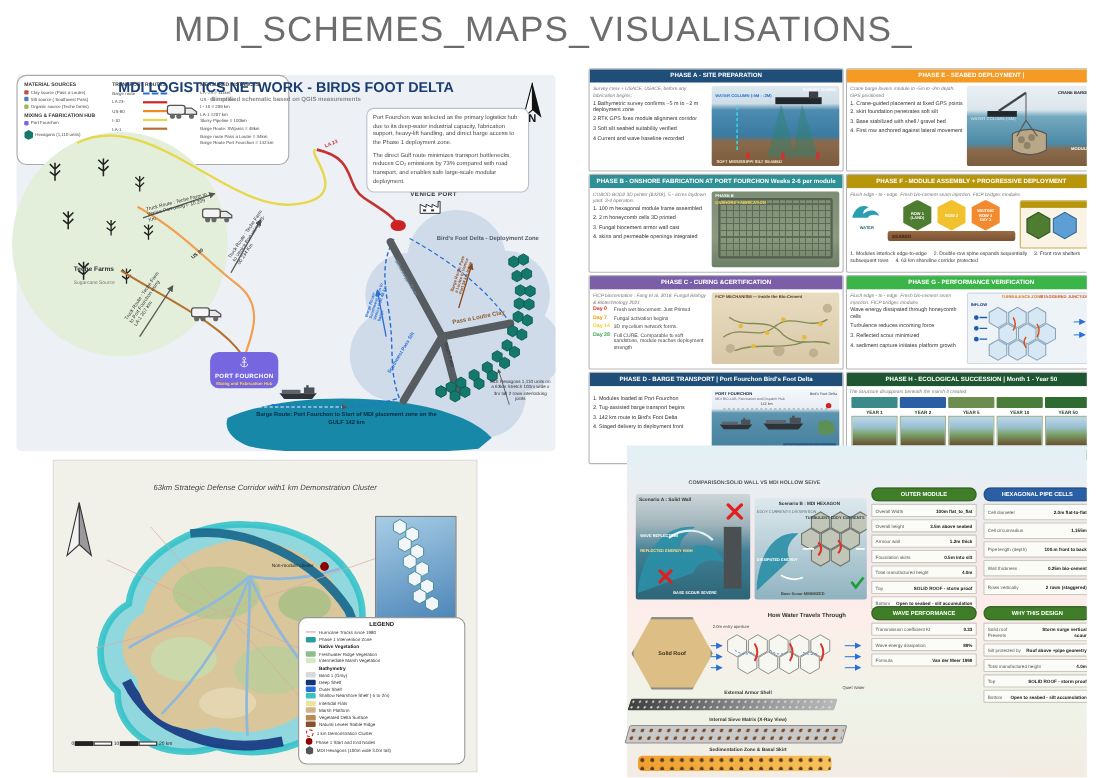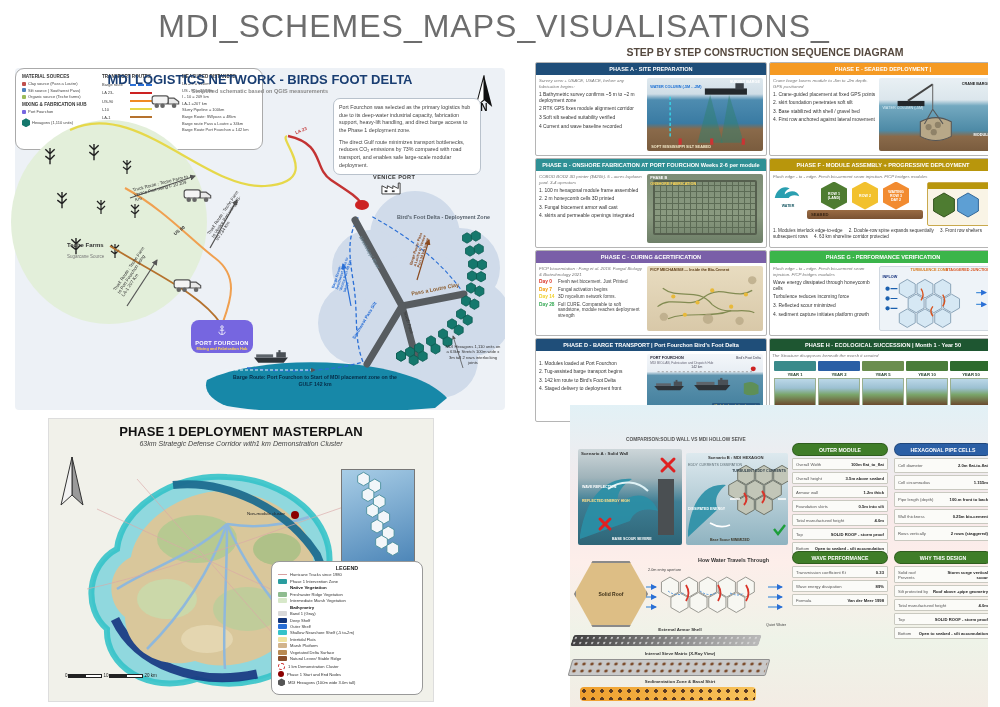--- a/index.html
+++ b/index.html
@@ -393,21 +393,20 @@
           <div class="li">Barge Route: SWpass = 48km</div>
 
           <div class="li">Barge route Pass a Loutre = 34km</div>
 
           <div class="li">Barge Route Port Fourchon = 142 km</div>
 
       </div>
     </div>
   </div>
 
-  <div id="p2-title" class="abs">STEP BY STEP CONSTRUCTION SEQUENCE DIAGRAM</div>
   <div id="p2" class="panel">
 
     <div class="pcard" style="left:0;top:0;width:230px;height:92px;">
       <div class="phead" style="background: rgb(31, 78, 121);">PHASE A - SITE PREPARATION</div>
       <div class="pbody">
         <div class="ptext">
           <div class="pnote">Survey crew + USACE, USACE, before any fabrication begins:</div>
           <div class="ppoint">1 Bathymetric survey confirms ~5 m to ~2 m deployment zone</div>
             <div class="ppoint">2 RTK GPS fixes module alignment corridor</div>
             <div class="ppoint">3 Soft silt seabed suitability verified</div>
@@ -693,21 +692,20 @@
               <div class="himg"></div>
             </div>
 
         </div>
         <div class="hfoot">By Year 50 the structure is fully buried beneath accreted marsh. The engineering disappears. The land remains.</div>
       </div>
     </div>
   </div>
 
   <div id="p3" class="panel">
-    <div class="ptitle abs">PHASE 1 DEPLOYMENT MASTERPLAN</div>
     <div class="psub abs">63km Strategic Defense Corridor with1 km Demonstration Cluster</div>
     <svg class="abs" style="left:8px;top:36px;" width="30" height="56" viewBox="0 0 30 56">
       <path d="M15 2 L26 50 L15 40 Z" fill="#9a9a9a" stroke="#333" stroke-width="1"></path>
       <path d="M15 2 L4 50 L15 40 Z" fill="#f2f2f2" stroke="#333" stroke-width="1"></path>
     </svg>
 
     <svg class="abs" style="left:28px;top:50px;" width="300" height="225" viewBox="0 0 300 225">
       <path d="M150,8 C210,10 258,52 252,98 C286,120 268,170 232,178 C210,210 160,222 120,210 C70,226 28,196 30,160 C6,140 10,96 40,80 C44,40 96,4 150,8 Z" fill="#7fd4dc" opacity=".85"></path>
       <path d="M150,8 C210,10 258,52 252,98 C286,120 268,170 232,178 C210,210 160,222 120,210 C70,226 28,196 30,160 C6,140 10,96 40,80 C44,40 96,4 150,8 Z" fill="none" stroke="#35c3c9" stroke-width="6" opacity=".9"></path>
       <path d="M38,150 C60,196 120,218 180,205" stroke="#16357f" stroke-width="9" fill="none" opacity=".9"></path>

